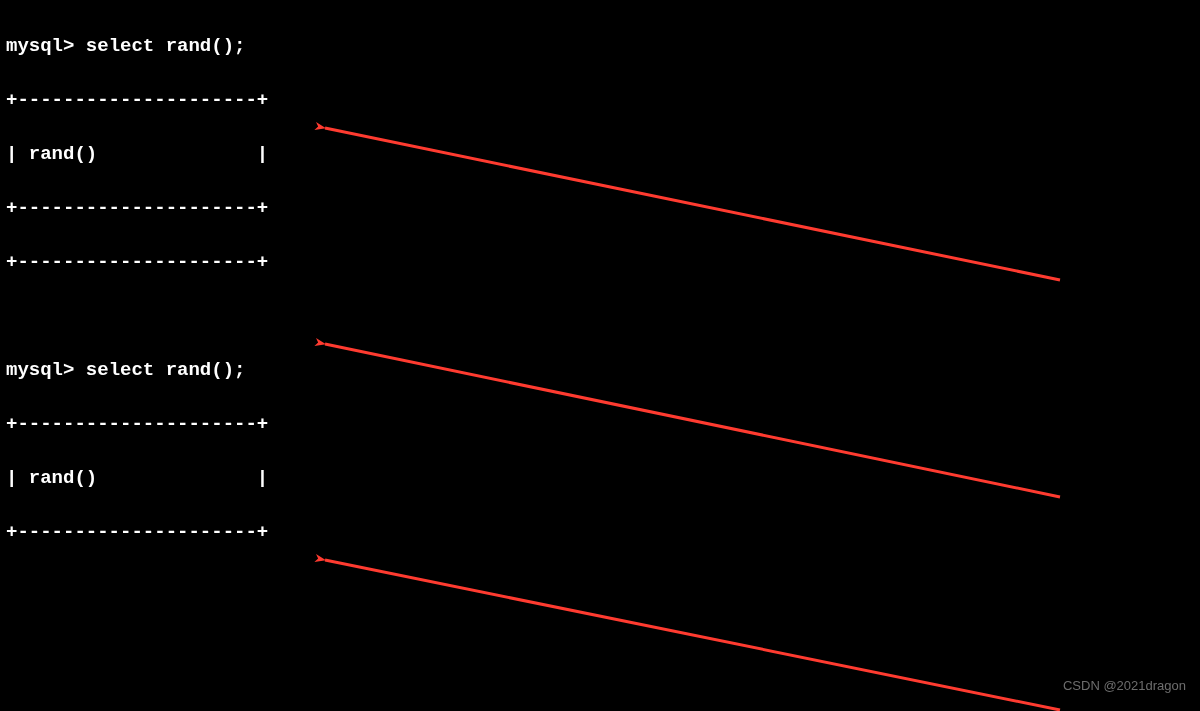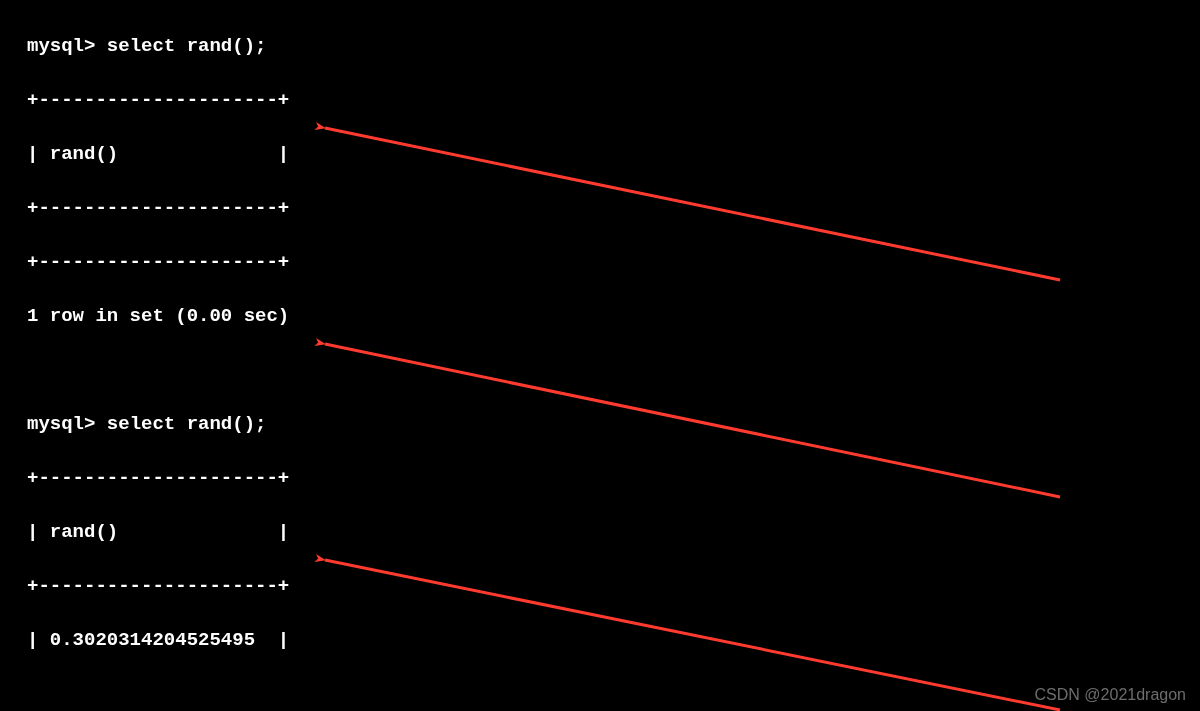--- a/index.html
+++ b/index.html
@@ -15,54 +15,51 @@
     position: relative;
     font-weight: bold;
   }
   .terminal {
     padding: 6px 0 0 6px;
     line-height: 27px;
     white-space: pre;
   }
   .term-line {
     display: block;
-    margin-left: 21px;
   }
   .watermark {
     position: absolute;
     right: 14px;
-    bottom: 7px;
+    bottom: 18px;
     color: #6d6d6d;
     font-family: Arial, sans-serif;
-    font-size: 16px;
+    font-size: 13px;
     font-weight: normal;
   }
   svg.arrows {
     position: absolute;
     left: 0;
     top: 0;
     pointer-events: none;
   }
 </style>
 </head>
 <body>
 
 <div class="terminal">
 <span class="term-line"><span>mysql&gt;</span> <span>select rand();</span></span>
 <span class="term-line">+---------------------+</span>
 <span class="term-line">| rand()              |</span>
 <span class="term-line">+---------------------+</span>
 <span class="term-line">+---------------------+</span>
-<span class="term-line">1 row in set (0.00 sec)</span>
 <span class="term-line"> </span>
 <span class="term-line"><span>mysql&gt;</span> <span>select rand();</span></span>
 <span class="term-line">+---------------------+</span>
 <span class="term-line">| rand()              |</span>
 <span class="term-line">+---------------------+</span>
-<span class="term-line">| 0.3020314204525495  |</span>
 
 
 
 
 
 
 
 
 
 

